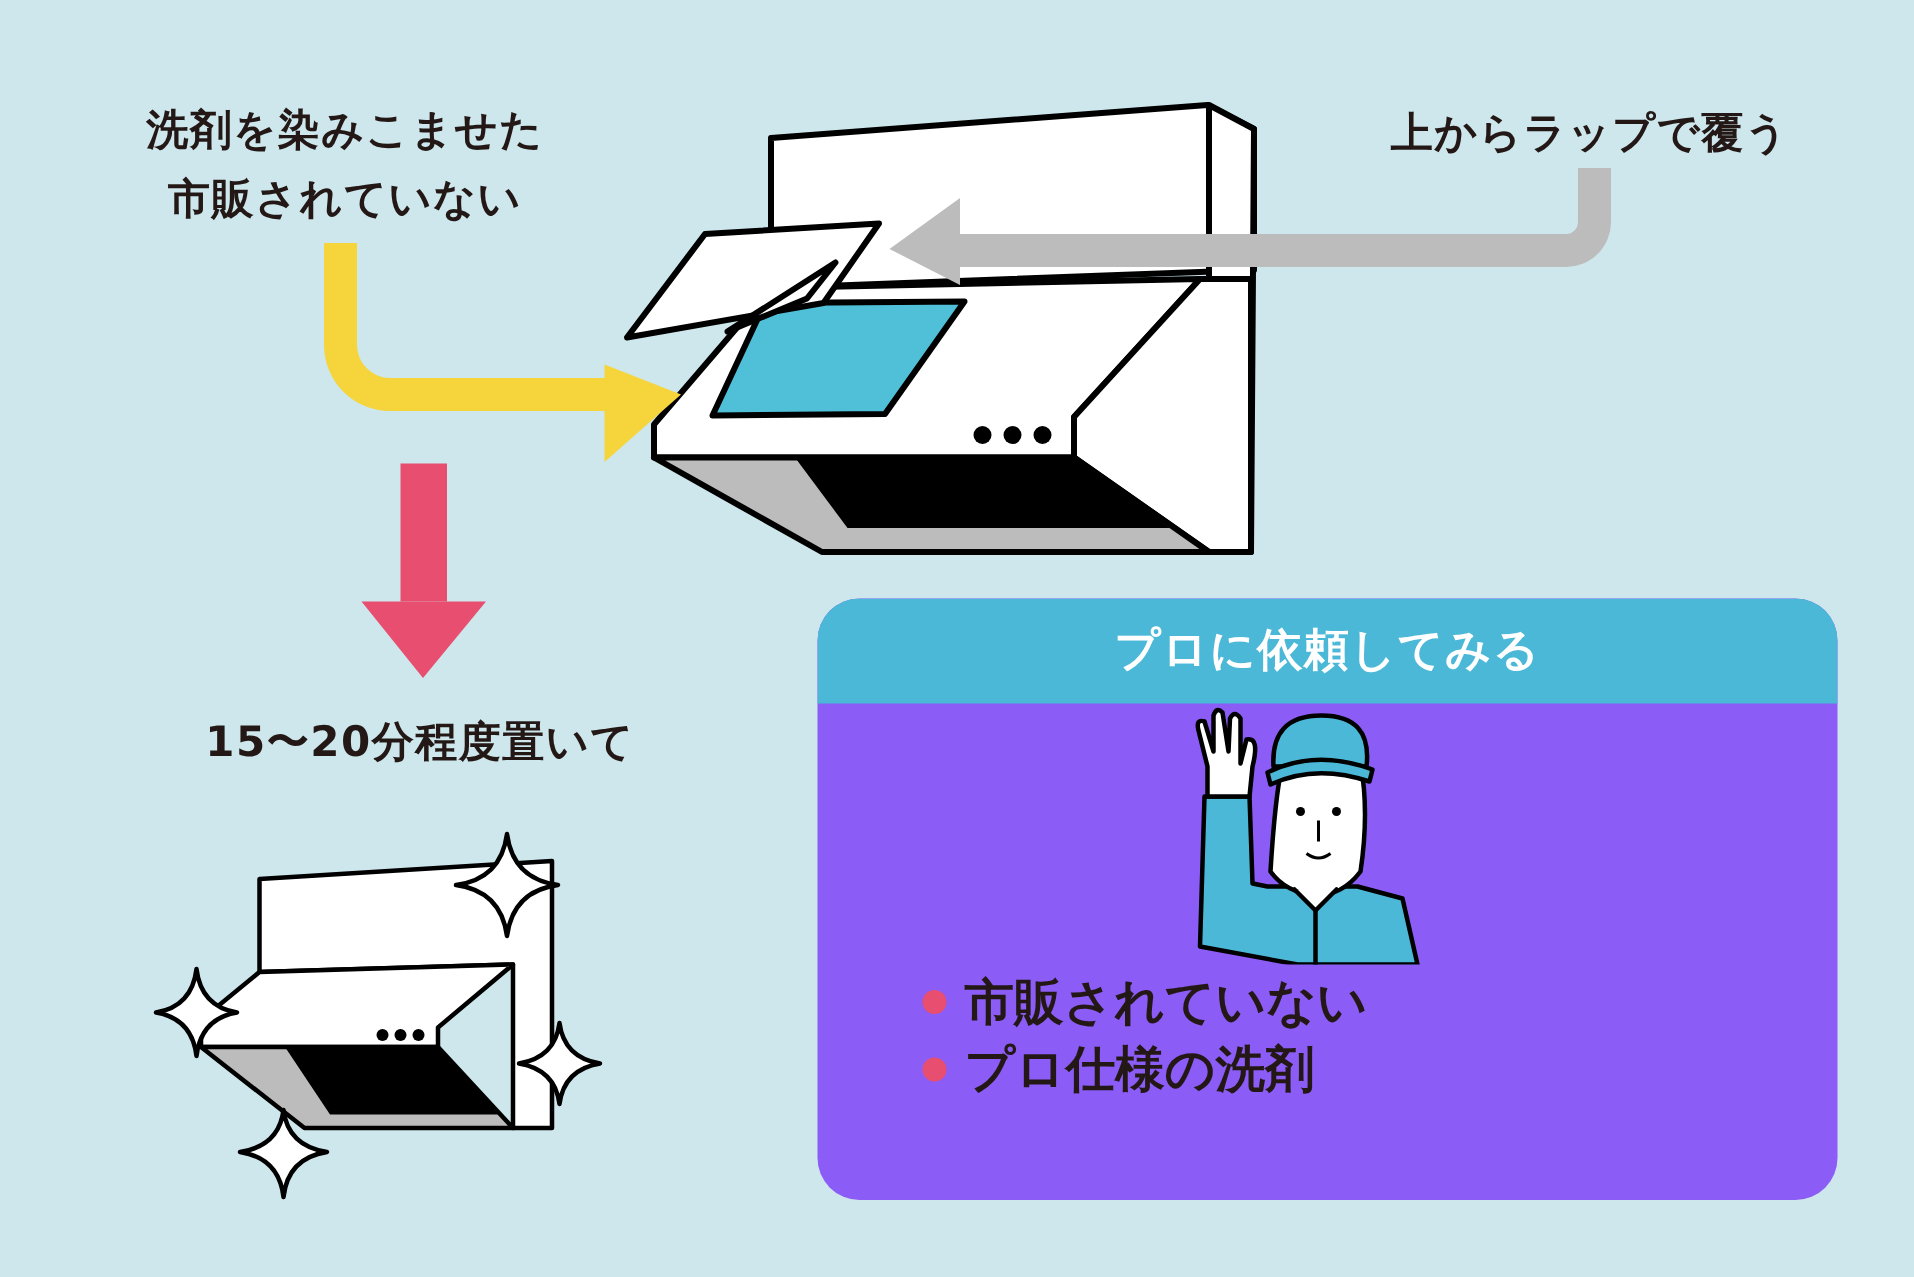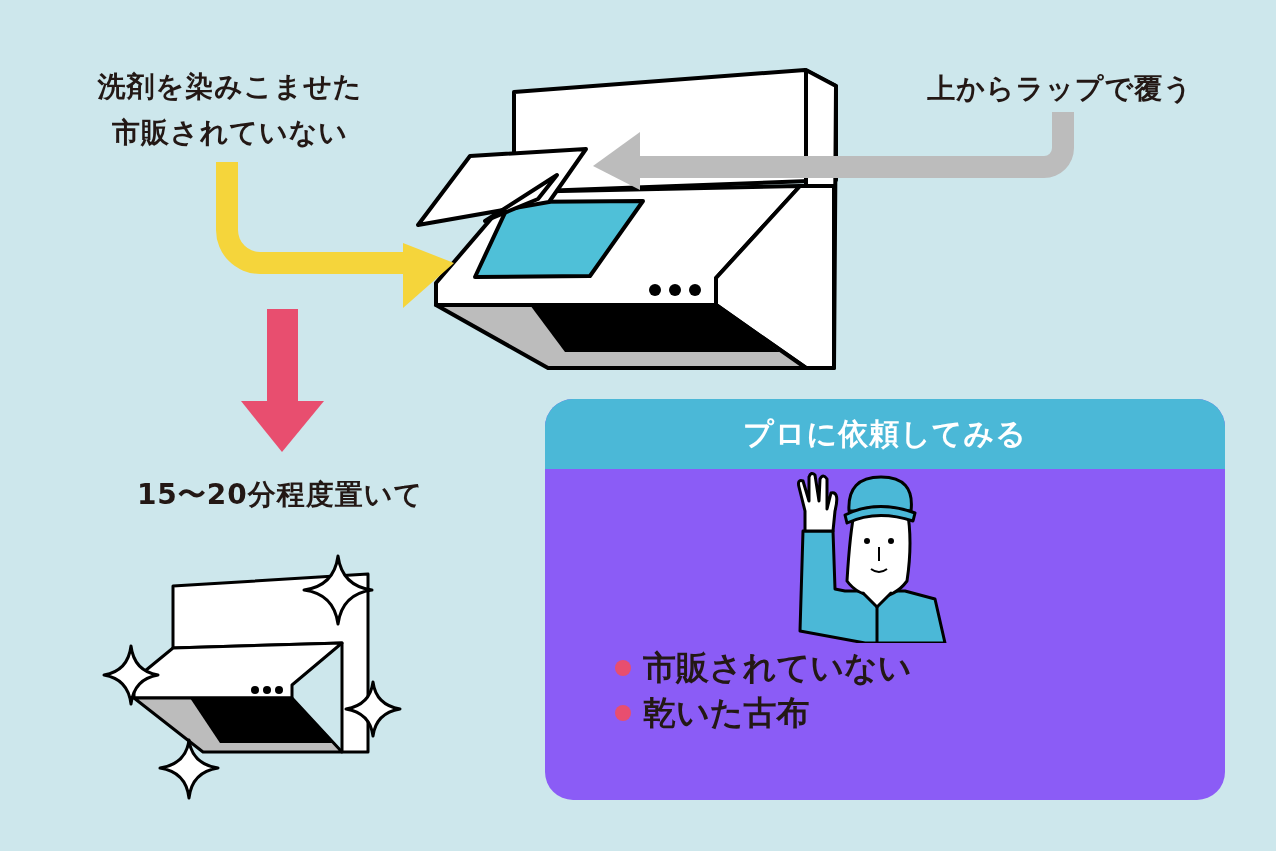--- a/index.html
+++ b/index.html
@@ -117,16 +117,16 @@
     <line x1="94" y1="76" x2="94" y2="90" stroke="#000" stroke-width="2"></line>
     <path d="M86,98 Q94,104 102,98" stroke="#000" stroke-width="2" fill="none"></path>
   </svg>
   <div class="pro-list">
     <div class="pro-item">
       <span class="dot"></span>
       <span class="line">市販されていない</span>
     </div>
     <div class="pro-item">
       <span class="dot"></span>
-      <span class="line">乾いた古布</span>
+      <span class="line">プロ仕様の洗剤</span>
     </div>
   </div>
 </div>
 
 </body></html>

